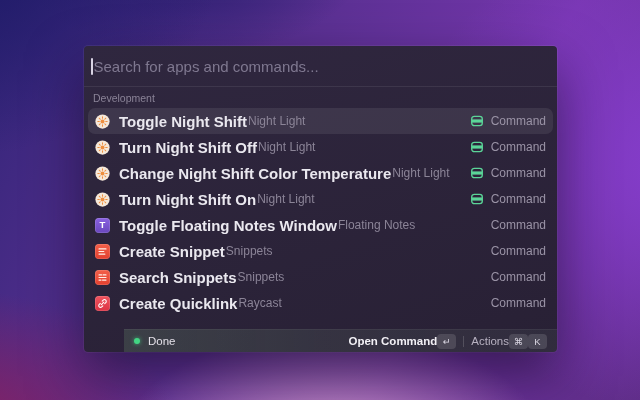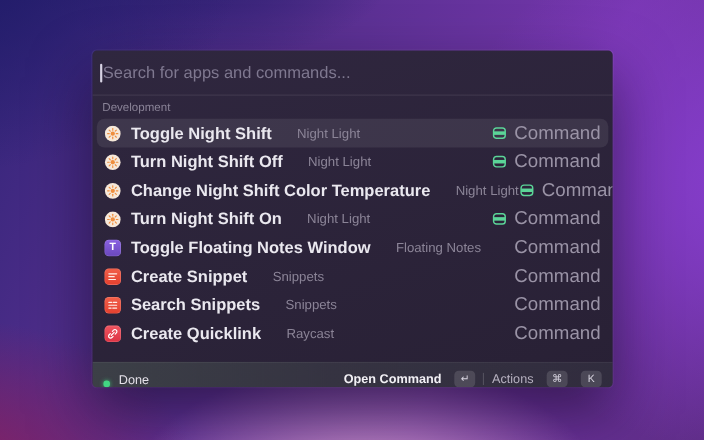--- a/index.html
+++ b/index.html
@@ -41,34 +41,35 @@
   .section-header{font-size:10.5px;color:#8a8397;padding:5px 4px 4px 5px;}
   .section-header.fav{padding-top:7px;}
   .row{display:flex;align-items:center;height:26px;padding:0 7px;border-radius:7px;}
   .row.selected{background:rgba(255,255,255,0.08);}
   .icon-app{width:15px;height:15px;margin-right:9px;flex:0 0 auto;display:flex;align-items:center;justify-content:center;}
   .badge{width:15px;height:15px;border-radius:4px;display:flex;align-items:center;justify-content:center;box-shadow:inset 0 0 0 0.5px rgba(255,255,255,0.25);}
   .badge-notes{background:linear-gradient(180deg,#8a62e2,#6a47bd);color:#fff;font-size:9.5px;font-weight:700;line-height:1;}
   .badge-snippet{background:linear-gradient(180deg,#f2604a,#e4402f);}
   .badge-quicklink{background:linear-gradient(180deg,#ef5560,#dd3344);}
   .title{font-size:15px;font-weight:600;color:#eae8ef;white-space:nowrap;}
-  .subtitle{font-size:12px;color:#8b8497;margin-left:23px;white-space:nowrap;}
+  .subtitle{font-size:12px;color:#8b8497;margin-left:1px;white-space:nowrap;}
   .spacer{flex:1;}
   .icon-acc{width:14px;height:14px;margin-right:7px;flex:0 0 auto;display:flex;}
-  .cmdtype{font-size:17px;color:#9a93a6;}
+  .cmdtype{font-size:12px;color:#9a93a6;}
   
   .footer{
-    flex:0 0 22px;display:flex;align-items:flex-end;padding:0 10px;
+    flex:0 0 22px;display:flex;align-items:center;padding:0 10px;
     background:linear-gradient(90deg, rgba(104,138,108,0.28), rgba(98,120,106,0.20) 45%, rgba(92,104,108,0.16));
     border-top:1px solid rgba(255,255,255,0.05);
+    margin-left:40px;
   }
   .dot{width:6px;height:6px;border-radius:50%;background:#42d583;box-shadow:0 0 4px rgba(66,213,131,0.8);margin-right:8px;}
   .done{font-size:11.5px;color:#e3e0e8;font-weight:500;}
   .footer-right{margin-left:auto;display:flex;align-items:center;gap:7px;}
-  .action{display:flex;align-items:center;gap:12px;cursor:default;}
+  .action{display:flex;align-items:center;gap:0;cursor:default;}
   .open-cmd-label{font-size:11.5px;font-weight:600;color:#f2f0f5;}
   .actions-label{font-size:11.5px;color:#b7b1c0;font-weight:500;}
   .keycap{
     background:rgba(255,255,255,0.13);border-radius:4px;min-width:13px;height:15px;
     line-height:15px;padding:0 3px;text-align:center;font-size:9.5px;color:#d9d5e1;
   }
   .vdiv{width:1px;height:11px;background:rgba(255,255,255,0.16);}
 </style>
 </head>
 <body>

